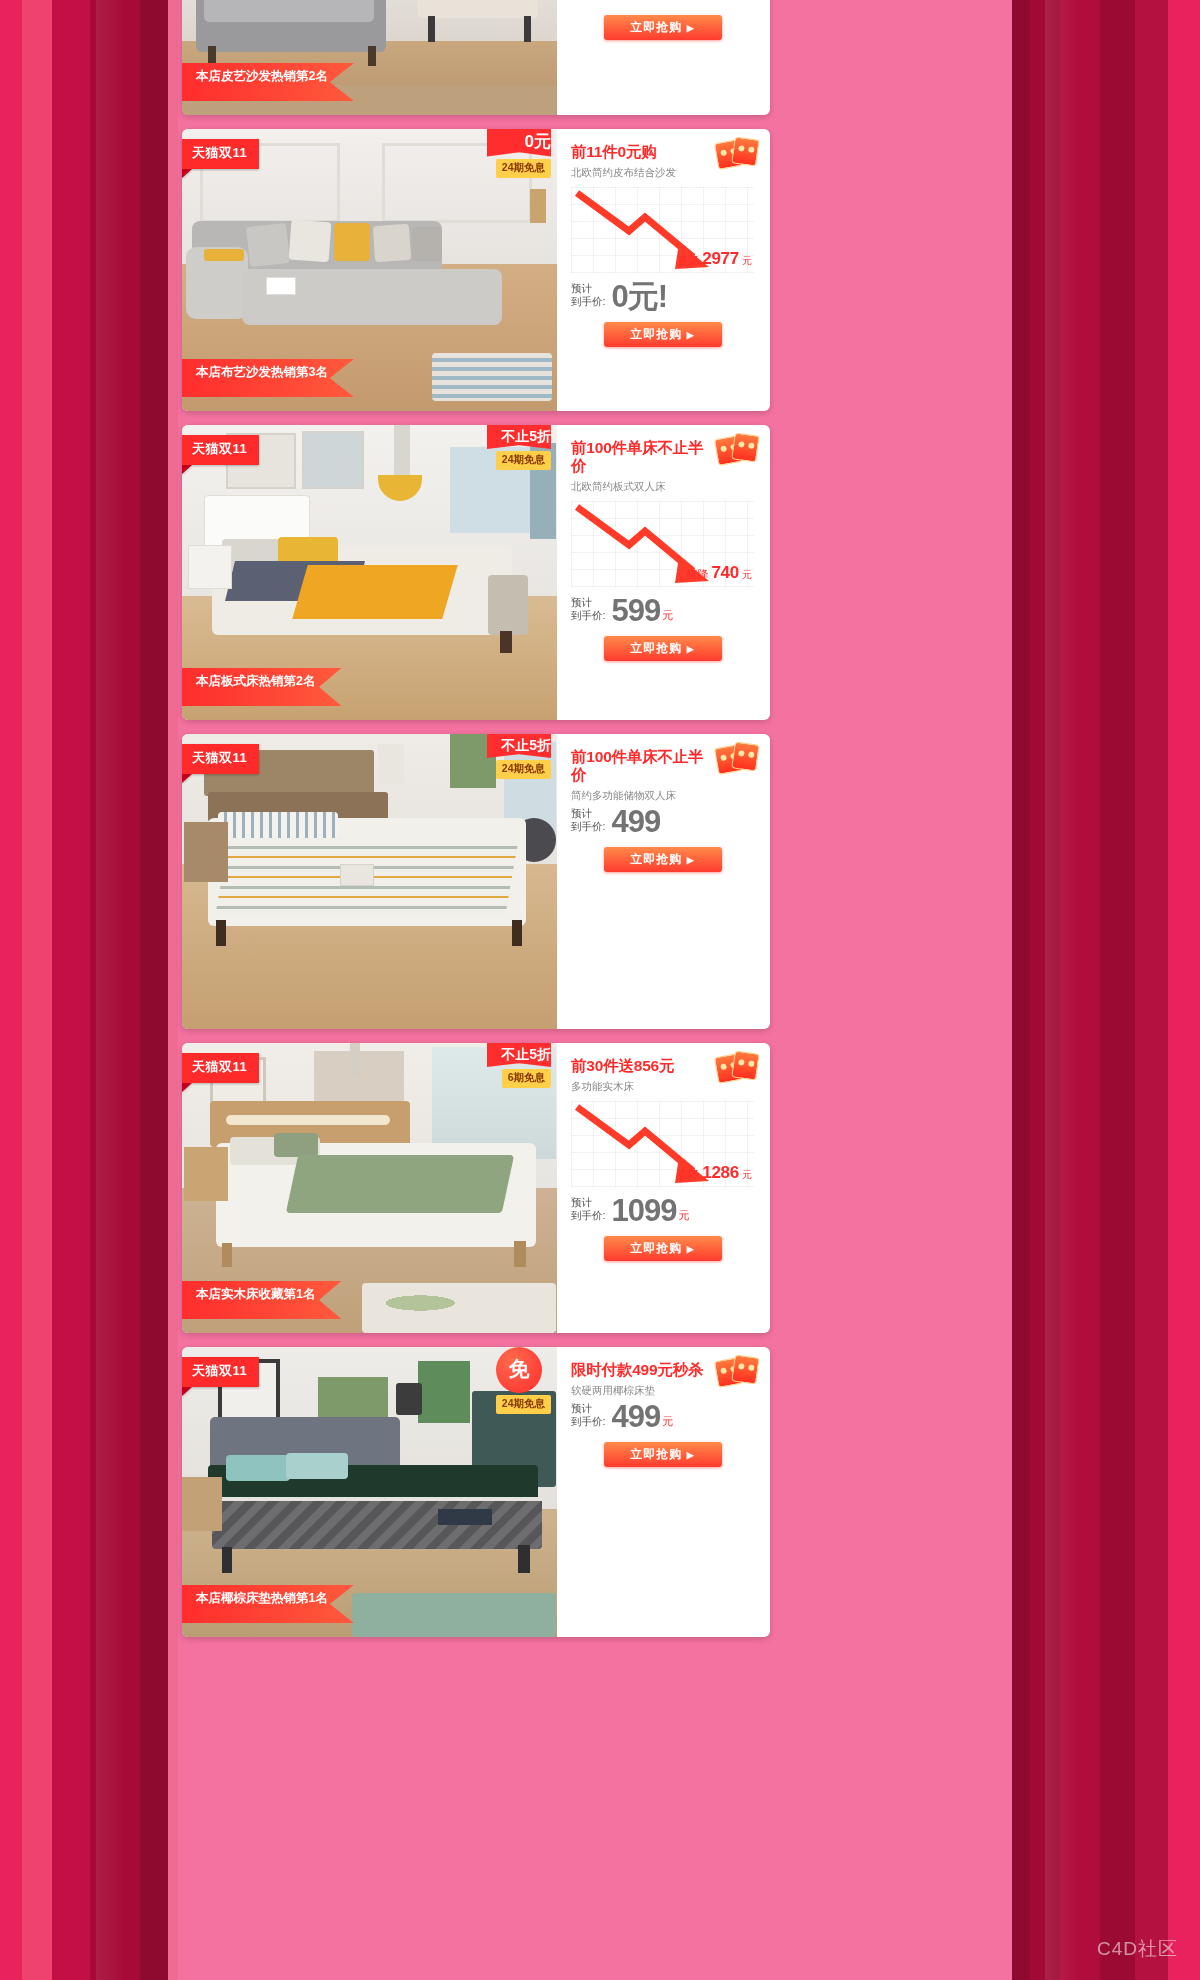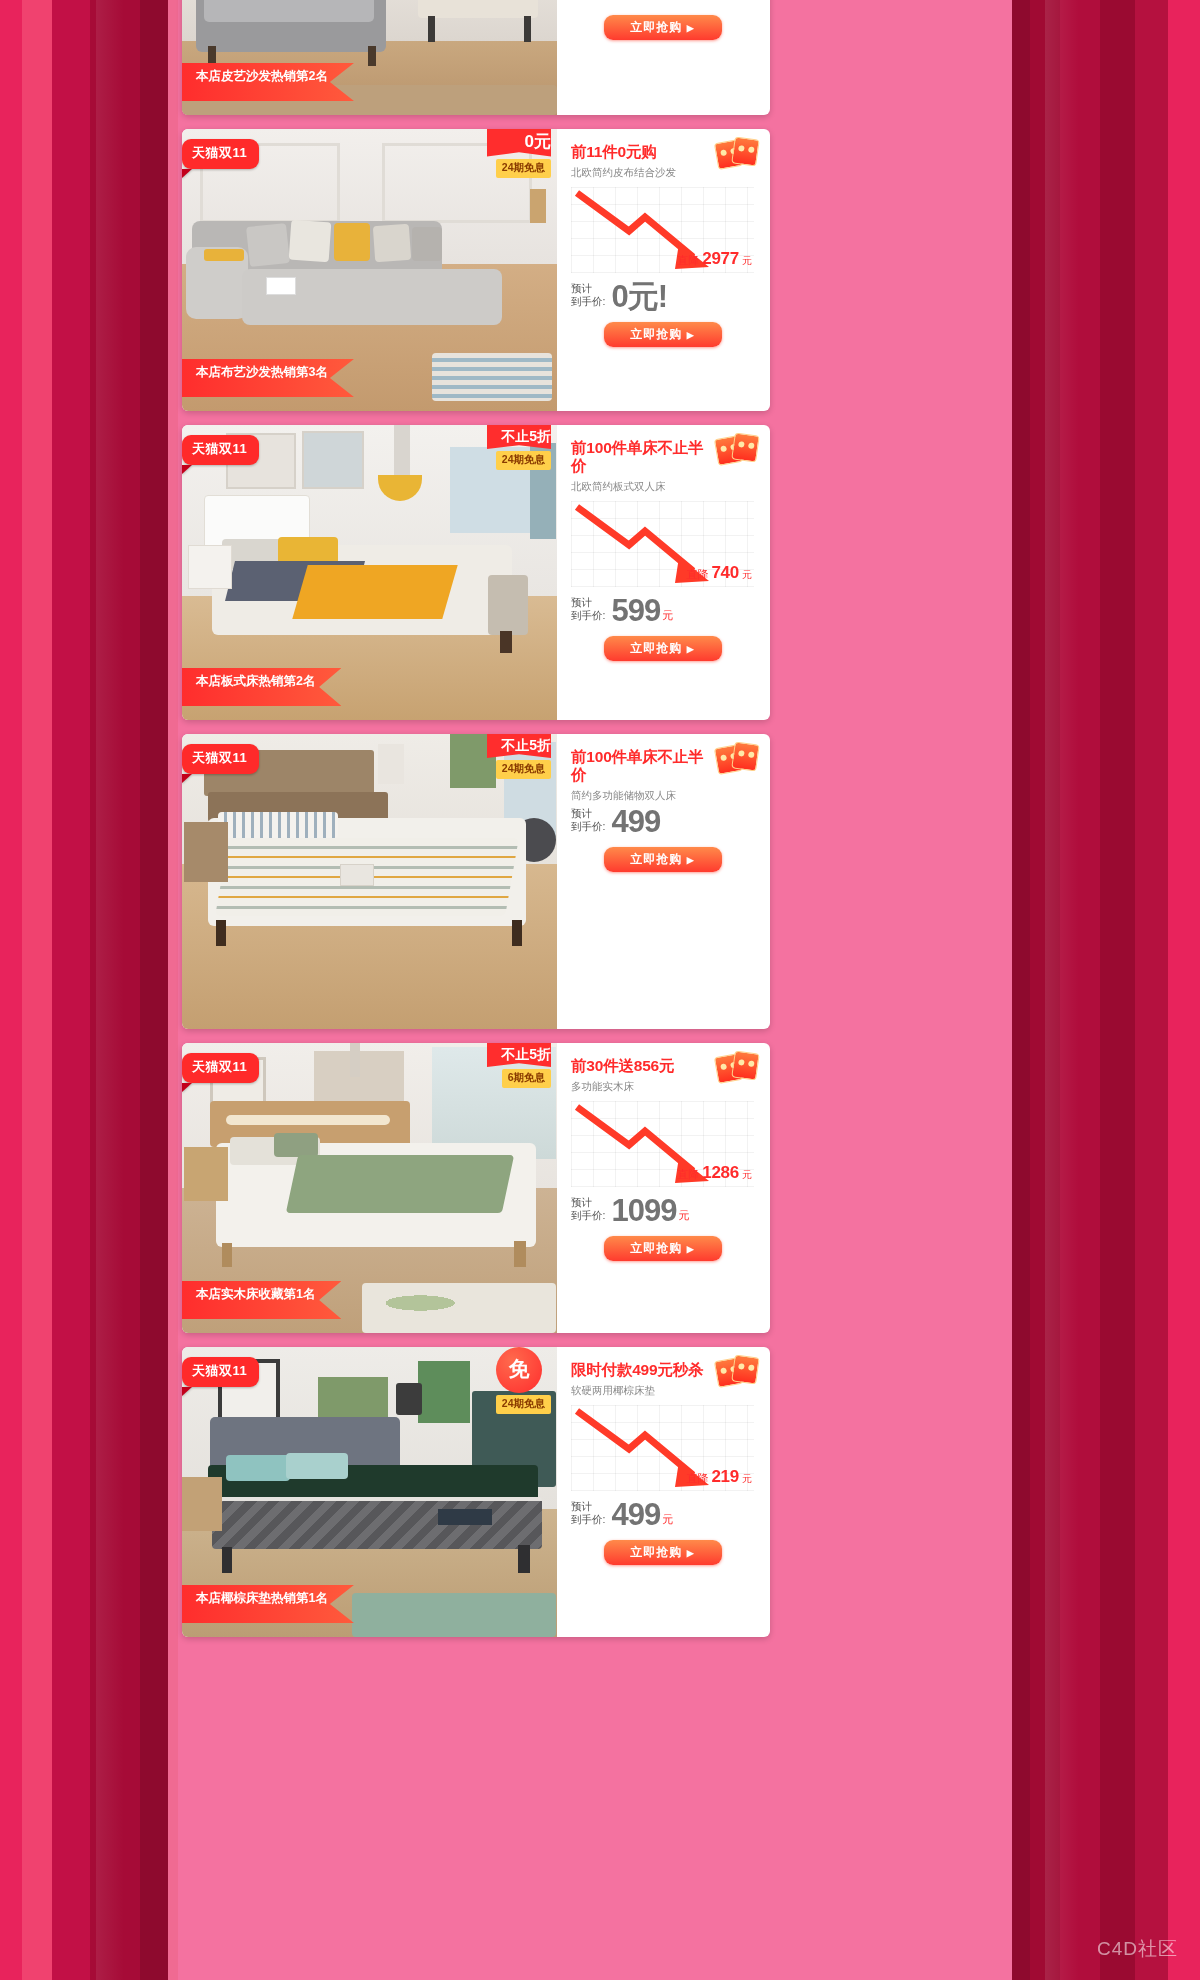--- a/index.html
+++ b/index.html
@@ -79,21 +79,20 @@
   .tm-flag {
     position: absolute; left: 0; top: 10px;
     background: #ff2a2a;
     color: #fff;
     padding: 5px 12px 7px 10px;
     font-size: 13px;
     font-weight: bold;
     letter-spacing: 0.5px;
     z-index: 6;
     filter: drop-shadow(0 1px 1px rgba(0,0,0,0.25));
-    border-radius: 9px;
   }
   .tm-flag::after {
     content: "";
     position: absolute; left: 0; bottom: -9px;
     border-left: 10px solid #c2001b;
     border-bottom: 9px solid transparent;
   }
 
   
   .rank-ribbon {
@@ -241,21 +240,21 @@
     margin-left: 2px;
     padding-bottom: 3px;
   }
 
   .buy-btn {
     margin-top: 10px;
     align-self: center;
     width: 118px;
     height: 25px;
     border: none;
-    border-radius: 9px;
+    border-radius: 3px;
     background: linear-gradient(180deg, #ff8a4a, #ff3b2e);
     color: #fff;
     font-size: 12px;
     font-weight: bold;
     letter-spacing: 1px;
     cursor: pointer;
     box-shadow: 0 1px 3px rgba(255,60,40,0.5);
   }
   .buy-btn .tri { font-size: 9px; }
 
@@ -613,31 +612,20 @@
       <div class="coupon-icon">
         <div class="c c1">
             <span class="eye l"></span>
             <span class="eye r"></span>
           </div>
         <div class="c c2">
             <span class="eye l"></span>
             <span class="eye r"></span>
           </div>
       </div>
-      <div class="chart">
-        <svg width="170" height="86" viewBox="0 0 170 86">
-          <polyline points="6,6 58,44 74,30 122,70" fill="none" stroke="#ff3a28" stroke-width="7" stroke-linejoin="miter"></polyline>
-          <polygon points="108,56 138,80 104,82" fill="#ff3a28"></polygon>
-        </svg>
-        <div class="drop-label">
-          <span>直降</span>
-          <b>219</b>
-          <span class="u">元</span>
-        </div>
-      </div>
       <div class="price-row">
         <div class="price-label">
           <span>预计</span><br><span>到手价:</span>
         </div>
         <div class="price-value">499</div>
         <div class="price-unit">元</div>
       </div>
       <button class="buy-btn">
         <span>立即抢购</span>
         <span class="tri">▶</span>

